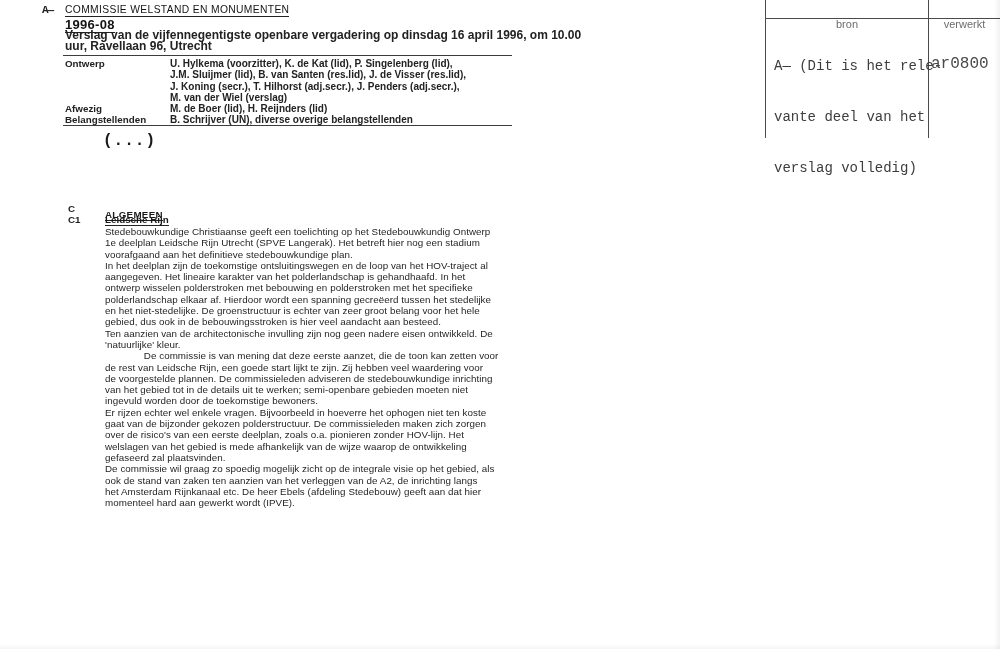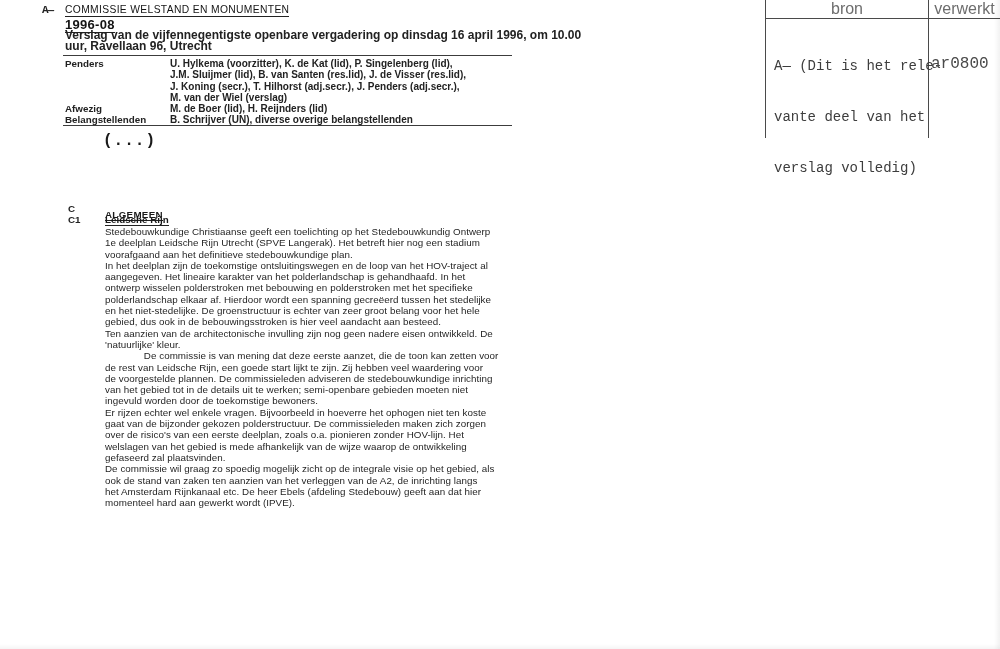--- a/index.html
+++ b/index.html
@@ -84,22 +84,22 @@
 
   
   .vline { position: absolute; top: 0; width: 1.3px; height: 138px; background: #4a4a4a; }
   .vline-left  { left: 765px; }
   .vline-mid   { left: 928px; }
   .hline {
     position: absolute; top: 18px; left: 765px; width: 235px; height: 0;
     border-top: 1.3px solid #4a4a4a;
   }
   .col-header {
-    position: absolute; top: 0;
-    font-size: 16px; color: #6d6d6d; text-align: center;
+    position: absolute; top: 18px;
+    font-size: 11px; color: #6d6d6d; text-align: center;
   }
   .col-header-bron { left: 766px; width: 162px; }
   .col-header-verwerkt { left: 929px; width: 71px; }
 
   .bron-note { position: absolute; left: 774px; top: 23px; width: 150px; }
   .bron-note .line {
     font-size: 14px; color: #3d3d3d; line-height: 15px; white-space: pre; margin-top: 36px;
   }
   .verwerkt-value {
     position: absolute; left: 931px; top: 55px;
@@ -129,21 +129,21 @@
 
   <div class="subtitle">
       <div class="line">Verslag van de vijfennegentigste openbare vergadering op dinsdag 16 april 1996, om 10.00</div>
       <div class="line">uur, Ravellaan 96, Utrecht</div>
     </div>
 
   <div class="rule rule-top"></div>
 
   <div class="attendance">
     <div class="att-row">
-      <div class="att-label">Penders</div>
+      <div class="att-label">Ontwerp</div>
       <div class="att-lines">
           <div class="line">U. Hylkema (voorzitter), K. de Kat (lid), P. Singelenberg (lid),</div>
           <div class="line">J.M. Sluijmer (lid), B. van Santen (res.lid), J. de Visser (res.lid),</div>
           <div class="line">J. Koning (secr.), T. Hilhorst (adj.secr.), J. Penders (adj.secr.),</div>
           <div class="line">M. van der Wiel (verslag)</div>
         </div>
     </div>
     <div class="att-row">
       <div class="att-label">Afwezig</div>
       <div class="att-lines">

